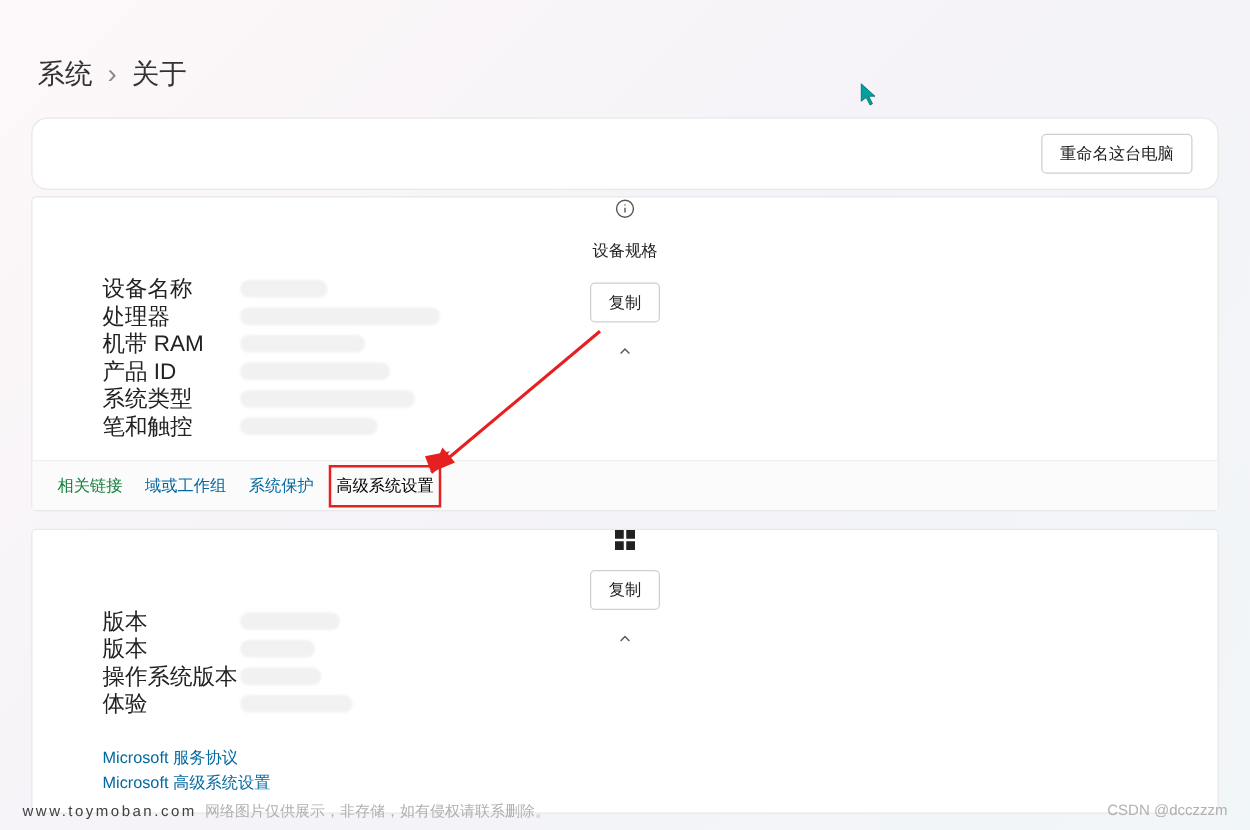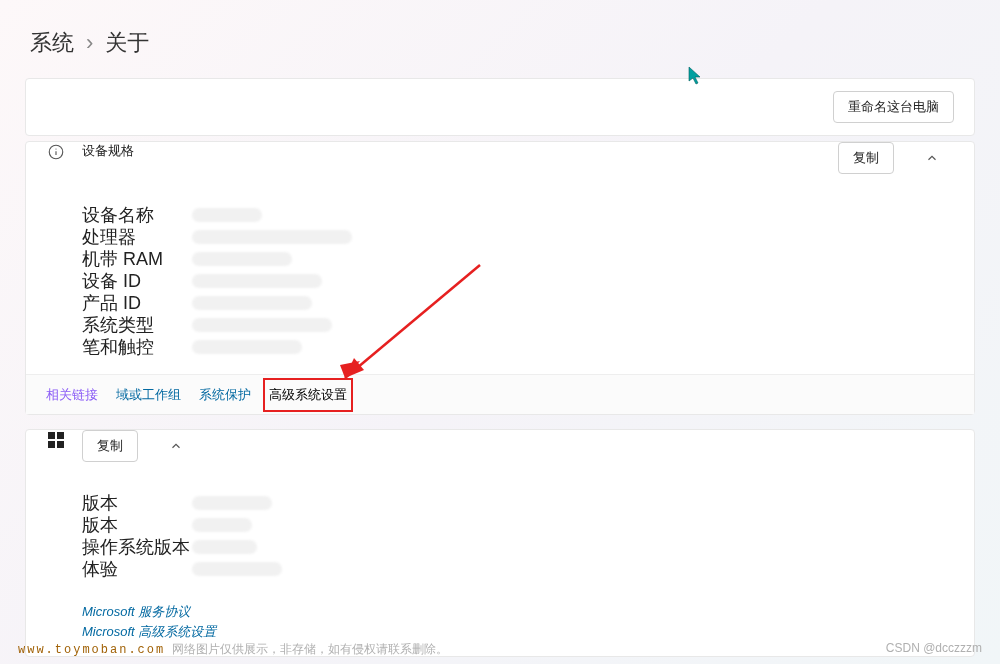--- a/index.html
+++ b/index.html
@@ -14,21 +14,21 @@
       background: linear-gradient(135deg, #fdf8f9 0%, #f5f3f8 50%, #f1f6f8 100%);
       color: #1a1a1a;
       overflow: hidden;
       position: relative;
       font-size: 13px;
     }
     .breadcrumb {
       display: flex;
       align-items: center;
       gap: 12px;
-      padding: 28px 30px 20px;
+      padding: 44px 30px 20px;
       font-size: 22px;
       font-weight: 400;
       color: #333;
     }
     .breadcrumb .sep {
       color: #888;
     }
     .content {
       padding: 0 25px;
     }
@@ -37,37 +37,39 @@
       border: 1px solid #e8e8e8;
       border-radius: 4px;
       margin-bottom: 5px;
     }
     .rename-row {
       display: flex;
       align-items: center;
       justify-content: flex-end;
       height: 58px;
       padding: 0 20px;
+      border-radius: 13px;
     }
     .btn {
       background: #fff;
       border: 1px solid #d0d0d0;
       border-radius: 4px;
       padding: 6px 14px;
       font-size: 13px;
       color: #222;
       cursor: pointer;
       font-family: inherit;
     }
     .section-header {
       display: flex;
-      align-items: flex-start;
+      align-items: center;
       height: 54px;
       padding: 0 20px;
       gap: 16px;
+      flex-direction: column;
     }
     .section-header .icon-wrap {
       width: 20px;
       height: 20px;
       display: flex;
       align-items: center;
       justify-content: center;
       color: #555;
     }
     .section-title {
@@ -110,42 +112,41 @@
       display: flex;
       align-items: center;
       gap: 18px;
       height: 40px;
       border-top: 1px solid #eee;
       background: #fbfbfb;
       padding: 0 20px;
       font-size: 13px;
     }
     .related-label {
-      color: #8b5cf6;
+      color: #15803d;
     }
     .link {
       color: #0369a1;
       cursor: pointer;
       text-decoration: none;
     }
     .link-emph {
       color: #000000;
       cursor: pointer;
       outline: 2px solid #e62020;
       outline-offset: 4px;
       padding: 2px 0;
     }
     .ms-links {
       padding: 6px 0 14px 56px;
     }
     .ms-links .link {
       display: block;
       line-height: 20px;
       font-size: 13px;
-      font-style: italic;
     }
     .windows-icon {
       display: grid;
       grid-template-columns: 1fr 1fr;
       grid-template-rows: 1fr 1fr;
       gap: 1.5px;
       width: 16px;
       height: 16px;
     }
     .windows-icon div {
@@ -174,22 +175,21 @@
       left: 18px;
       bottom: 6px;
       right: 18px;
       display: flex;
       justify-content: space-between;
       font-size: 12px;
       color: #b0b0b0;
     }
     .footer .site {
       letter-spacing: 2px;
-      color: #a16207;
-      font-family: Liberation Mono, monospace;
+      color: #404040;
     }
   </style>
 </head>
 <body>
 
 <div class="breadcrumb">
   <span>系统</span>
   <span class="sep">›</span>
   <span>关于</span>
 </div>
@@ -224,24 +224,20 @@
         </div>
       <div class="spec-row">
           <span class="spec-label">处理器</span>
           <span class="blur-blob" style="width:160px"></span>
         </div>
       <div class="spec-row">
           <span class="spec-label">机带 RAM</span>
           <span class="blur-blob" style="width:100px"></span>
         </div>
       <div class="spec-row">
-          <span class="spec-label">设备 ID</span>
-          <span class="blur-blob" style="width:130px"></span>
-        </div>
-      <div class="spec-row">
           <span class="spec-label">产品 ID</span>
           <span class="blur-blob" style="width:120px"></span>
         </div>
       <div class="spec-row">
           <span class="spec-label">系统类型</span>
           <span class="blur-blob" style="width:140px"></span>
         </div>
       <div class="spec-row">
           <span class="spec-label">笔和触控</span>
           <span class="blur-blob" style="width:110px"></span>

